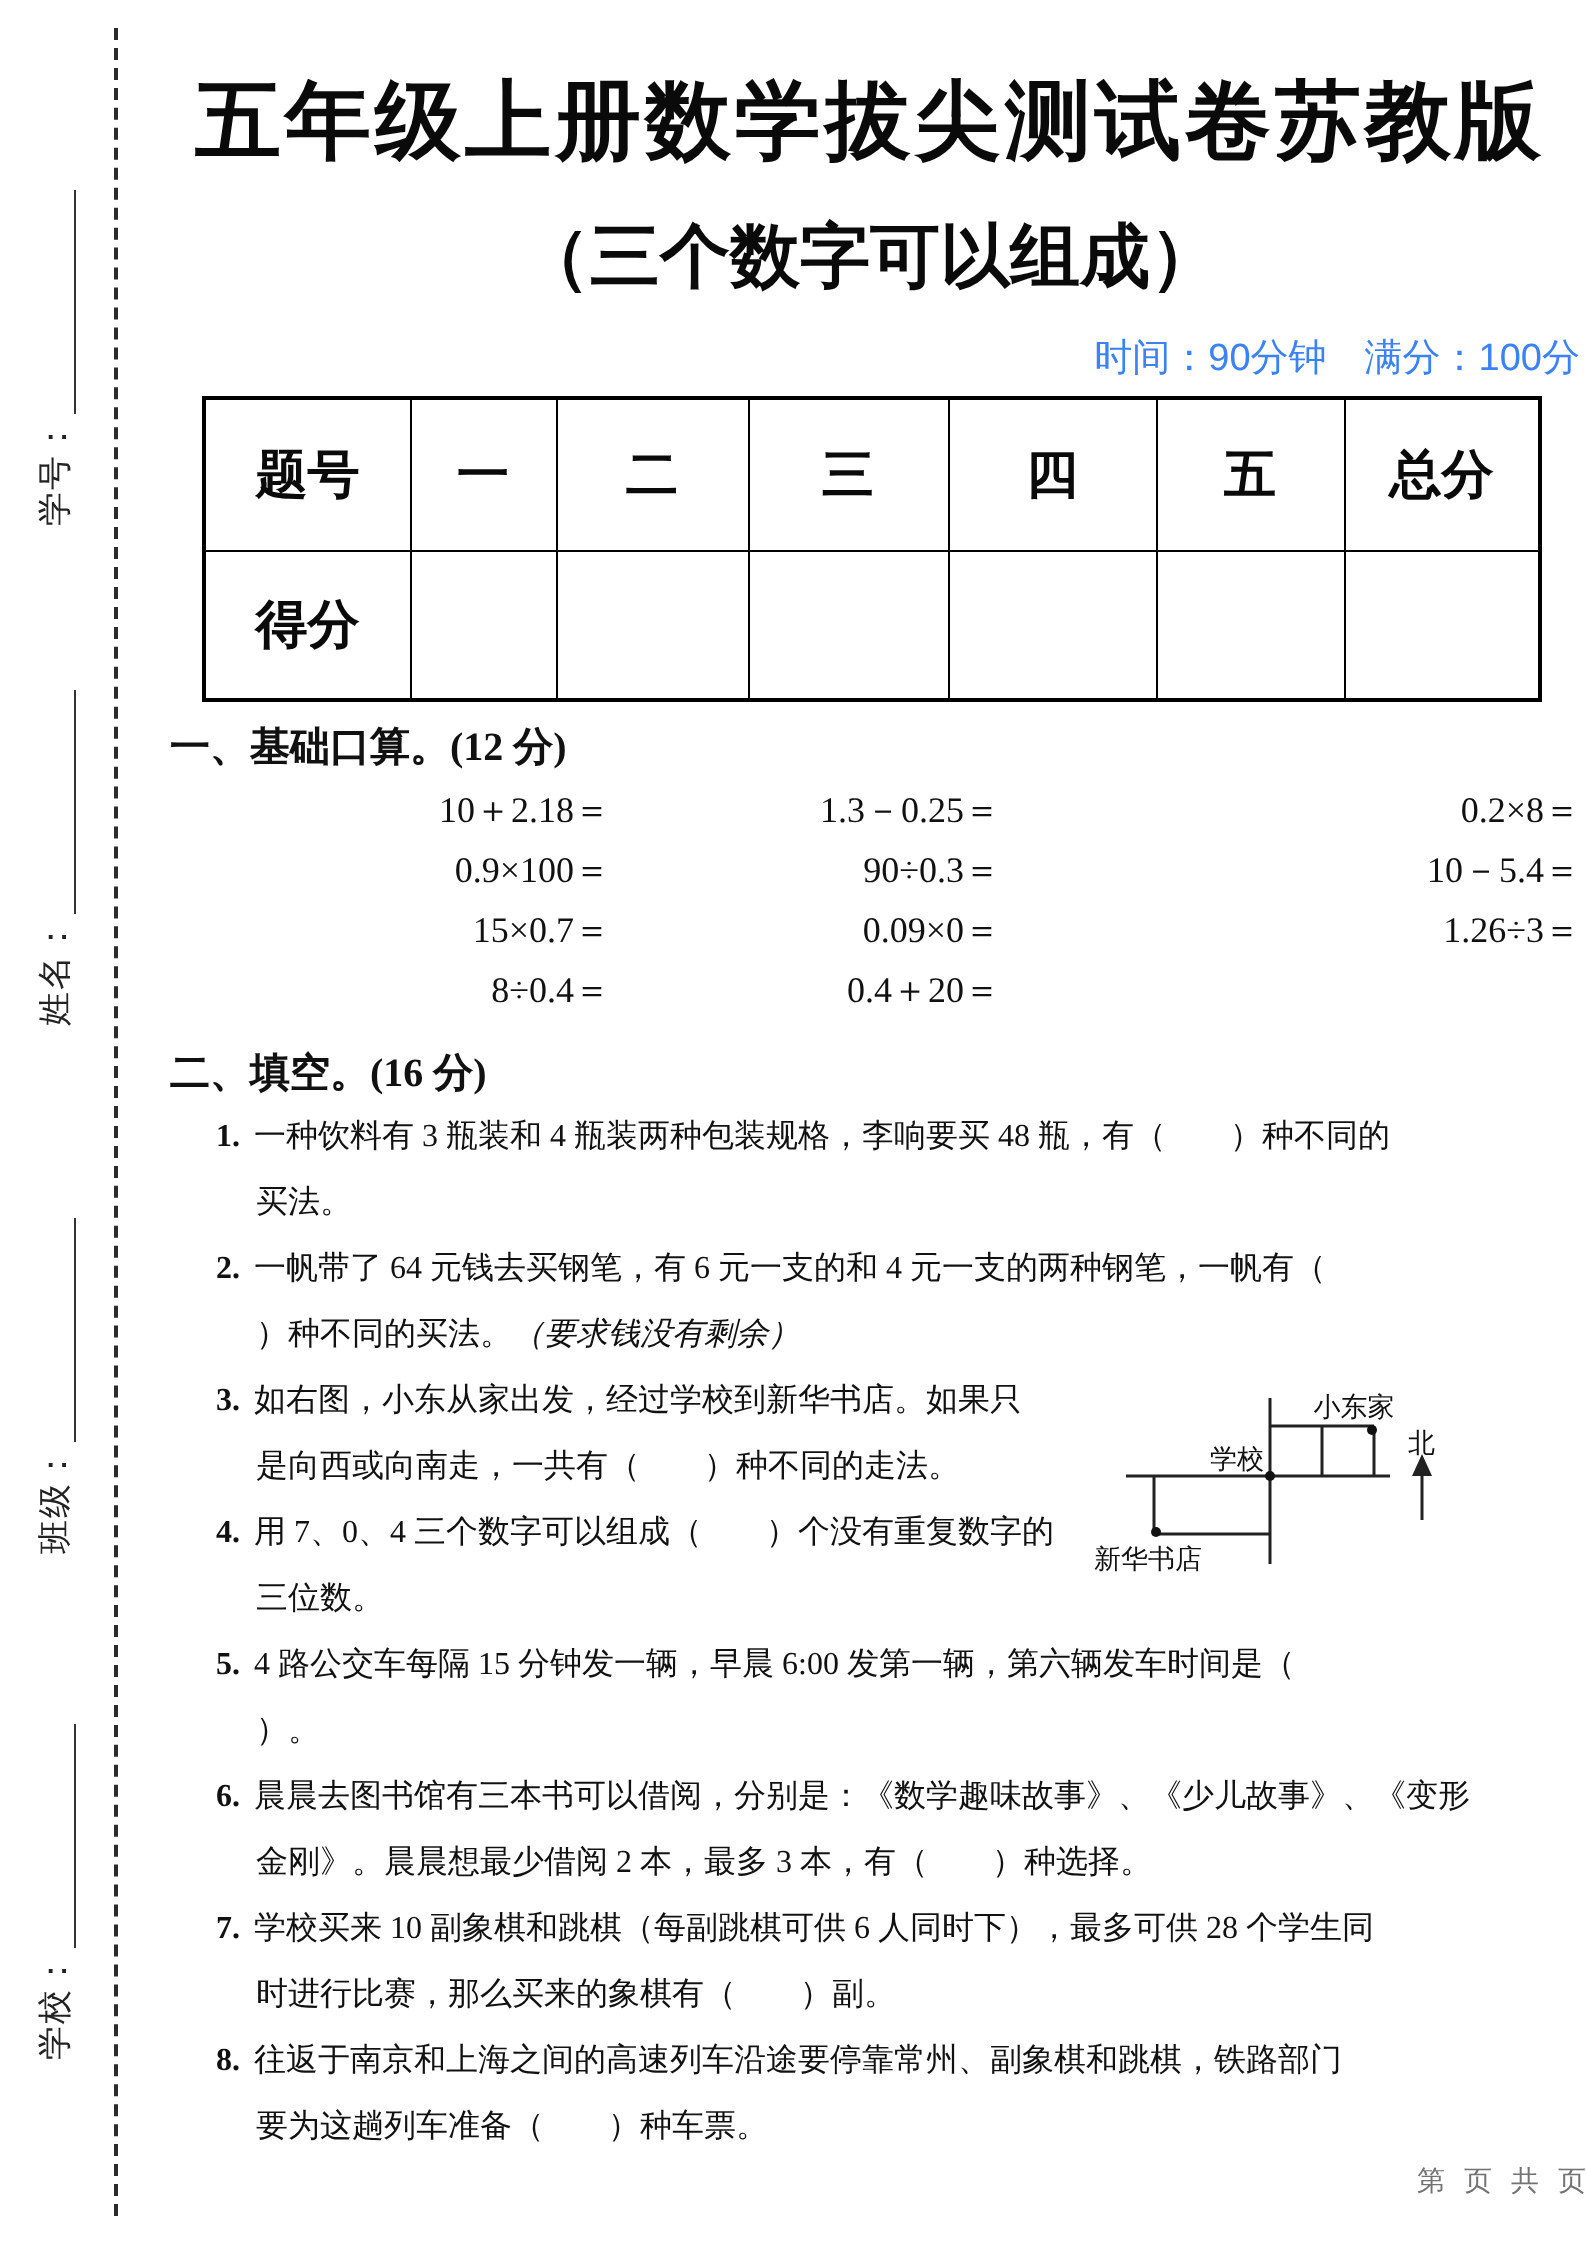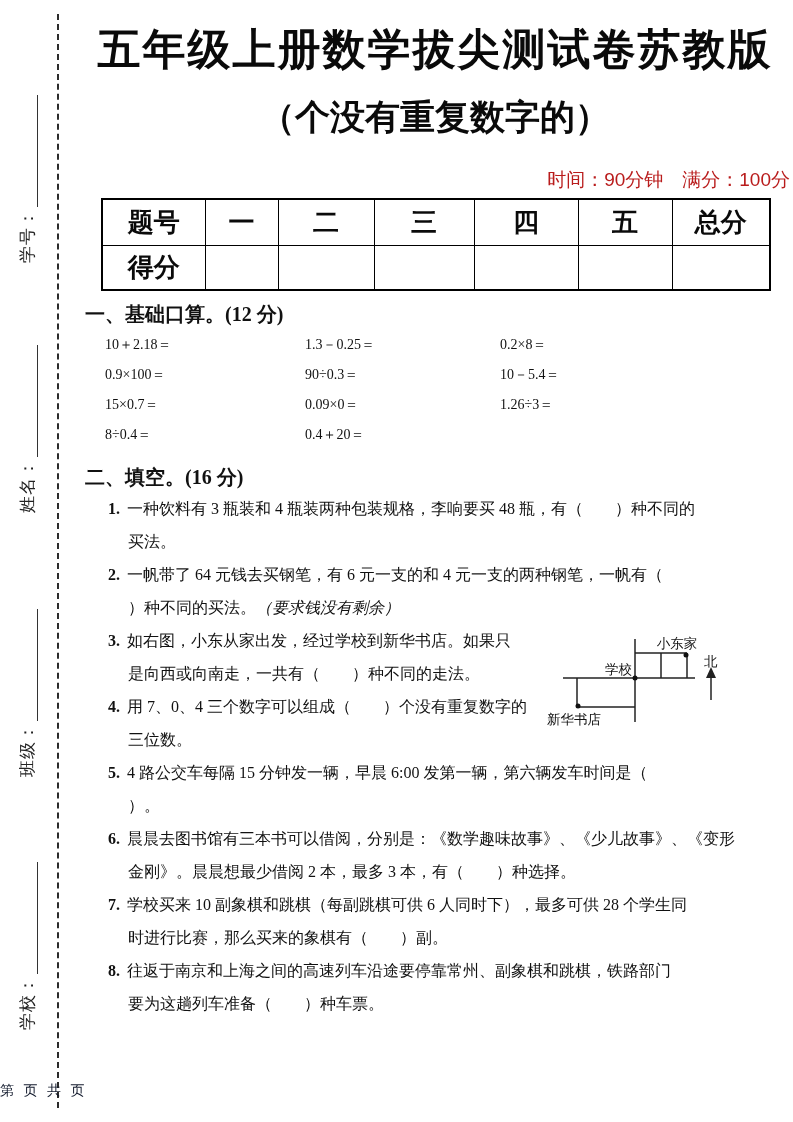--- a/index.html
+++ b/index.html
@@ -7,49 +7,49 @@
         font-family:"Liberation Serif","DejaVu Serif",serif;color:#111;}
   
   .dashed-divider{position:absolute;left:57px;top:14px;height:1094px;width:0;
         border-left:2px dashed #2b2b2b;}
   .m-group{position:absolute;left:-57px;width:168px;height:22px;
         transform:rotate(-90deg);transform-origin:center center;
         display:flex;align-items:flex-end;}
   .m-label{font-size:17px;color:#222;letter-spacing:1px;white-space:nowrap;line-height:20px;}
   .m-line{flex:1 1 auto;height:16px;border-bottom:1.6px solid #333;margin-left:2px;}
   
-  .content{position:absolute;left:80px;top:0;width:710px;}
+  .content{position:absolute;left:80px;top:12px;width:710px;}
   .title{margin:26px 0 0 0;text-align:center;font-family:"Liberation Sans","DejaVu Sans",sans-serif;
         font-weight:bold;font-size:43px;line-height:46px;letter-spacing:2px;color:#0a0a0a;}
   .subtitle{margin:25px 0 0 0;text-align:center;font-family:"Liberation Sans","DejaVu Sans",sans-serif;
         font-weight:bold;font-size:35px;line-height:40px;color:#0a0a0a;}
-  .meta{margin-top:32px;text-align:right;font-family:"Liberation Sans","DejaVu Sans",sans-serif;
-        font-size:19px;line-height:22px;color:#b91c1c;}
+  .meta{margin-top:20px;text-align:right;font-family:"Liberation Sans","DejaVu Sans",sans-serif;
+        font-size:19px;line-height:22px;color:#3b82f6;}
   table.score{margin:7px 0 0 21px;width:668px;border-collapse:collapse;table-layout:fixed;
         border:2px solid #000;}
   table.score td{border:1px solid #000;text-align:center;font-size:26px;font-weight:600;
-        color:#0a0a0a;padding:1px;}
+        color:#0a0a0a;padding:16px;}
   tr.score-head td{height:43px;}
   tr.score-val td{height:41px;}
   .sec-heading{margin:13px 0 0 5px;font-size:20px;line-height:20px;font-weight:bold;}
   .sec-heading .sec-title{font-family:"Liberation Sans","DejaVu Sans",sans-serif;}
   .sec-heading .sec-points{font-family:"Liberation Serif","DejaVu Serif",serif;}
   .sec-heading.second{margin-top:17px;}
   .problems{margin-top:6px;padding-left:25px;display:grid;
-        grid-template-columns:200px 195px 1fr;line-height:30px;font-size:14px;}
+        grid-template-columns:200px 195px 1fr;line-height:30px;font-size:18px;text-align:right;}
   .questions{margin-top:5px;}
   .q{white-space:pre-wrap;padding-left:48px;text-indent:-20px;line-height:33px;
         font-size:16px;color:#111;}
   .q-num{font-weight:bold;margin-right:7px;}
   .q-note{font-style:italic;text-align:center;}
   .route-diagram{float:right;margin-left:6px;margin-top:2px;}
   .route-diagram text{font-size:13.5px;fill:#111;font-family:"Liberation Serif","DejaVu Serif",serif;}
   
-  .footer{position:absolute;left:0;top:1082px;width:793px;text-align:left;
-        font-size:14px;word-spacing:6px;color:#0f172a;}
+  .footer{position:absolute;left:0;top:1082px;width:793px;text-align:right;
+        font-size:14px;word-spacing:6px;color:#737373;}
 </style>
 </head>
 <body>
 
 <div class="page">
 
   <div class="dashed-divider"></div>
 
   <div class="m-group" style="top:168px">
       <span class="m-label">学号：</span>
@@ -64,21 +64,21 @@
       <span class="m-line"></span>
     </div>
   <div class="m-group" style="top:935px">
       <span class="m-label">学校：</span>
       <span class="m-line"></span>
     </div>
 
   <div class="content">
 
     <h1 class="title">五年级上册数学拔尖测试卷苏教版</h1>
-    <h2 class="subtitle">（个没有重复数字的）</h2>
+    <h2 class="subtitle">（三个数字可以组成）</h2>
 
     <div class="meta">时间：90分钟　满分：100分</div>
 
     <table class="score">
       <colgroup>
         <col style="width:103px">
           <col style="width:73px">
           <col style="width:96px">
         <col style="width:100px">
           <col style="width:104px">

